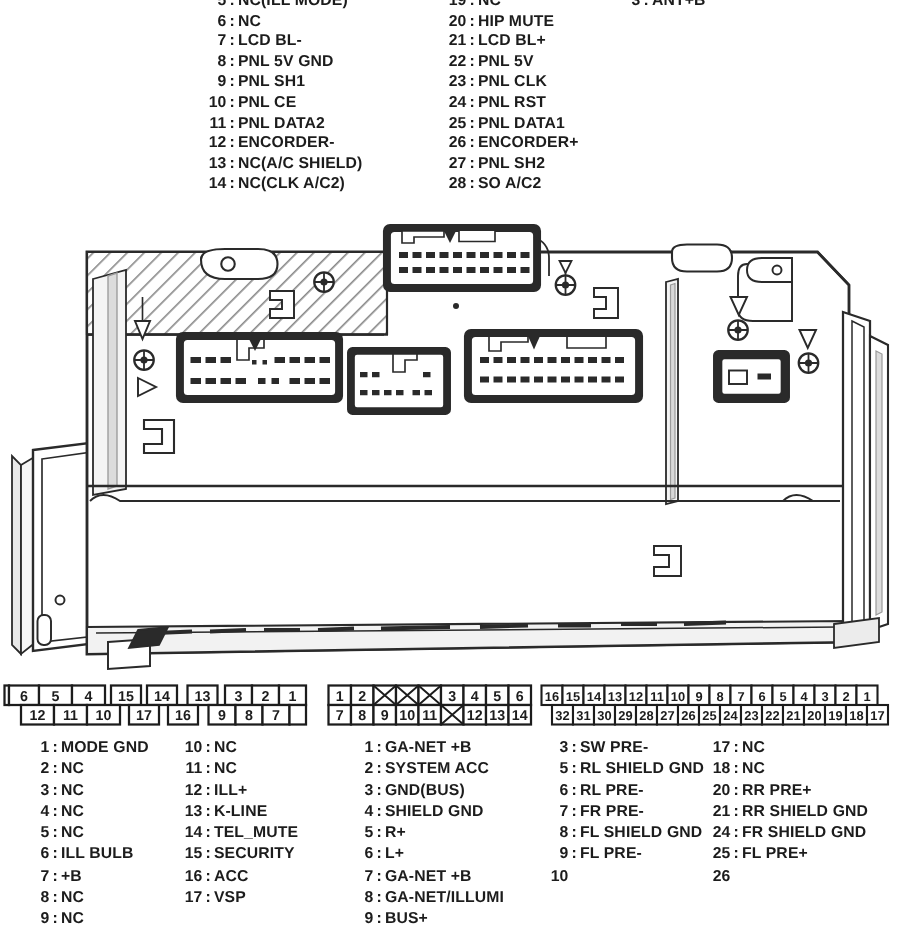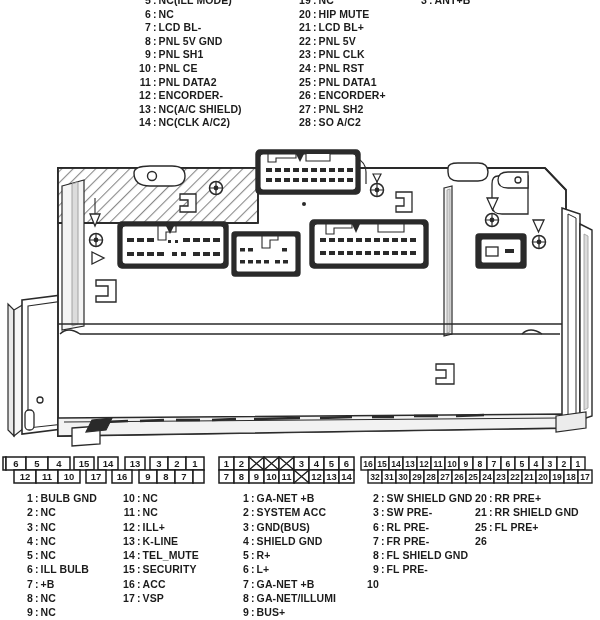--- a/index.html
+++ b/index.html
@@ -395,21 +395,21 @@
             <text x="120" y="25">16</text>
           <text x="146" y="25">9</text>
             <text x="164" y="25">8</text>
             <text x="182" y="25">7</text>
         </g>
       </svg>
     </div>
 
     <div class="pin-lists" style="height:128px;">
       <div class="lcol a">
-        <div class="pin-line"><span class="n">1</span><span class="sep">:</span><span>BULB GND</span></div>
+        <div class="pin-line"><span class="n">1</span><span class="sep">:</span><span>MODE GND</span></div>
         <div class="pin-line"><span class="n">2</span><span class="sep">:</span><span>NC</span></div>
         <div class="pin-line"><span class="n">3</span><span class="sep">:</span><span>NC</span></div>
         <div class="pin-line"><span class="n">4</span><span class="sep">:</span><span>NC</span></div>
         <div class="pin-line"><span class="n">5</span><span class="sep">:</span><span>NC</span></div>
         <div class="pin-line"><span class="n">6</span><span class="sep">:</span><span>ILL BULB</span></div>
         <div class="pin-line"><span class="n">7</span><span class="sep">:</span><span>+B</span></div>
         <div class="pin-line"><span class="n">8</span><span class="sep">:</span><span>NC</span></div>
         <div class="pin-line"><span class="n">9</span><span class="sep">:</span><span>NC</span></div>
       </div>
       <div class="lcol b">
@@ -559,30 +559,33 @@
           <text x="183" y="25">20</text>
             <text x="197" y="25">19</text>
             <text x="211" y="25">18</text>
           <text x="225" y="25">17</text>
         </g>
       </svg>
     </div>
 
     <div class="pin-lists" style="height:140px;">
       <div class="lcol a">
-        <div class="pin-line"><span class="n">2</span><span class="sep">:</span><span>SW SHIELD GND</span></div>
         <div class="pin-line"><span class="n">3</span><span class="sep">:</span><span>SW PRE-</span></div>
+        <div class="pin-line"><span class="n">5</span><span class="sep">:</span><span>RL SHIELD GND</span></div>
         <div class="pin-line"><span class="n">6</span><span class="sep">:</span><span>RL PRE-</span></div>
         <div class="pin-line"><span class="n">7</span><span class="sep">:</span><span>FR PRE-</span></div>
         <div class="pin-line"><span class="n">8</span><span class="sep">:</span><span>FL SHIELD GND</span></div>
         <div class="pin-line"><span class="n">9</span><span class="sep">:</span><span>FL PRE-</span></div>
         <div class="pin-line"><span class="n">10</span></div>
       </div>
       <div class="lcol b">
+        <div class="pin-line"><span class="n">17</span><span class="sep">:</span><span>NC</span></div>
+        <div class="pin-line"><span class="n">18</span><span class="sep">:</span><span>NC</span></div>
         <div class="pin-line"><span class="n">20</span><span class="sep">:</span><span>RR PRE+</span></div>
         <div class="pin-line"><span class="n">21</span><span class="sep">:</span><span>RR SHIELD GND</span></div>
+        <div class="pin-line"><span class="n">24</span><span class="sep">:</span><span>FR SHIELD GND</span></div>
         <div class="pin-line"><span class="n">25</span><span class="sep">:</span><span>FL PRE+</span></div>
         <div class="pin-line"><span class="n">26</span></div>
       </div>
     </div>
   </div>
 
 </div>
 
 </body></html>

